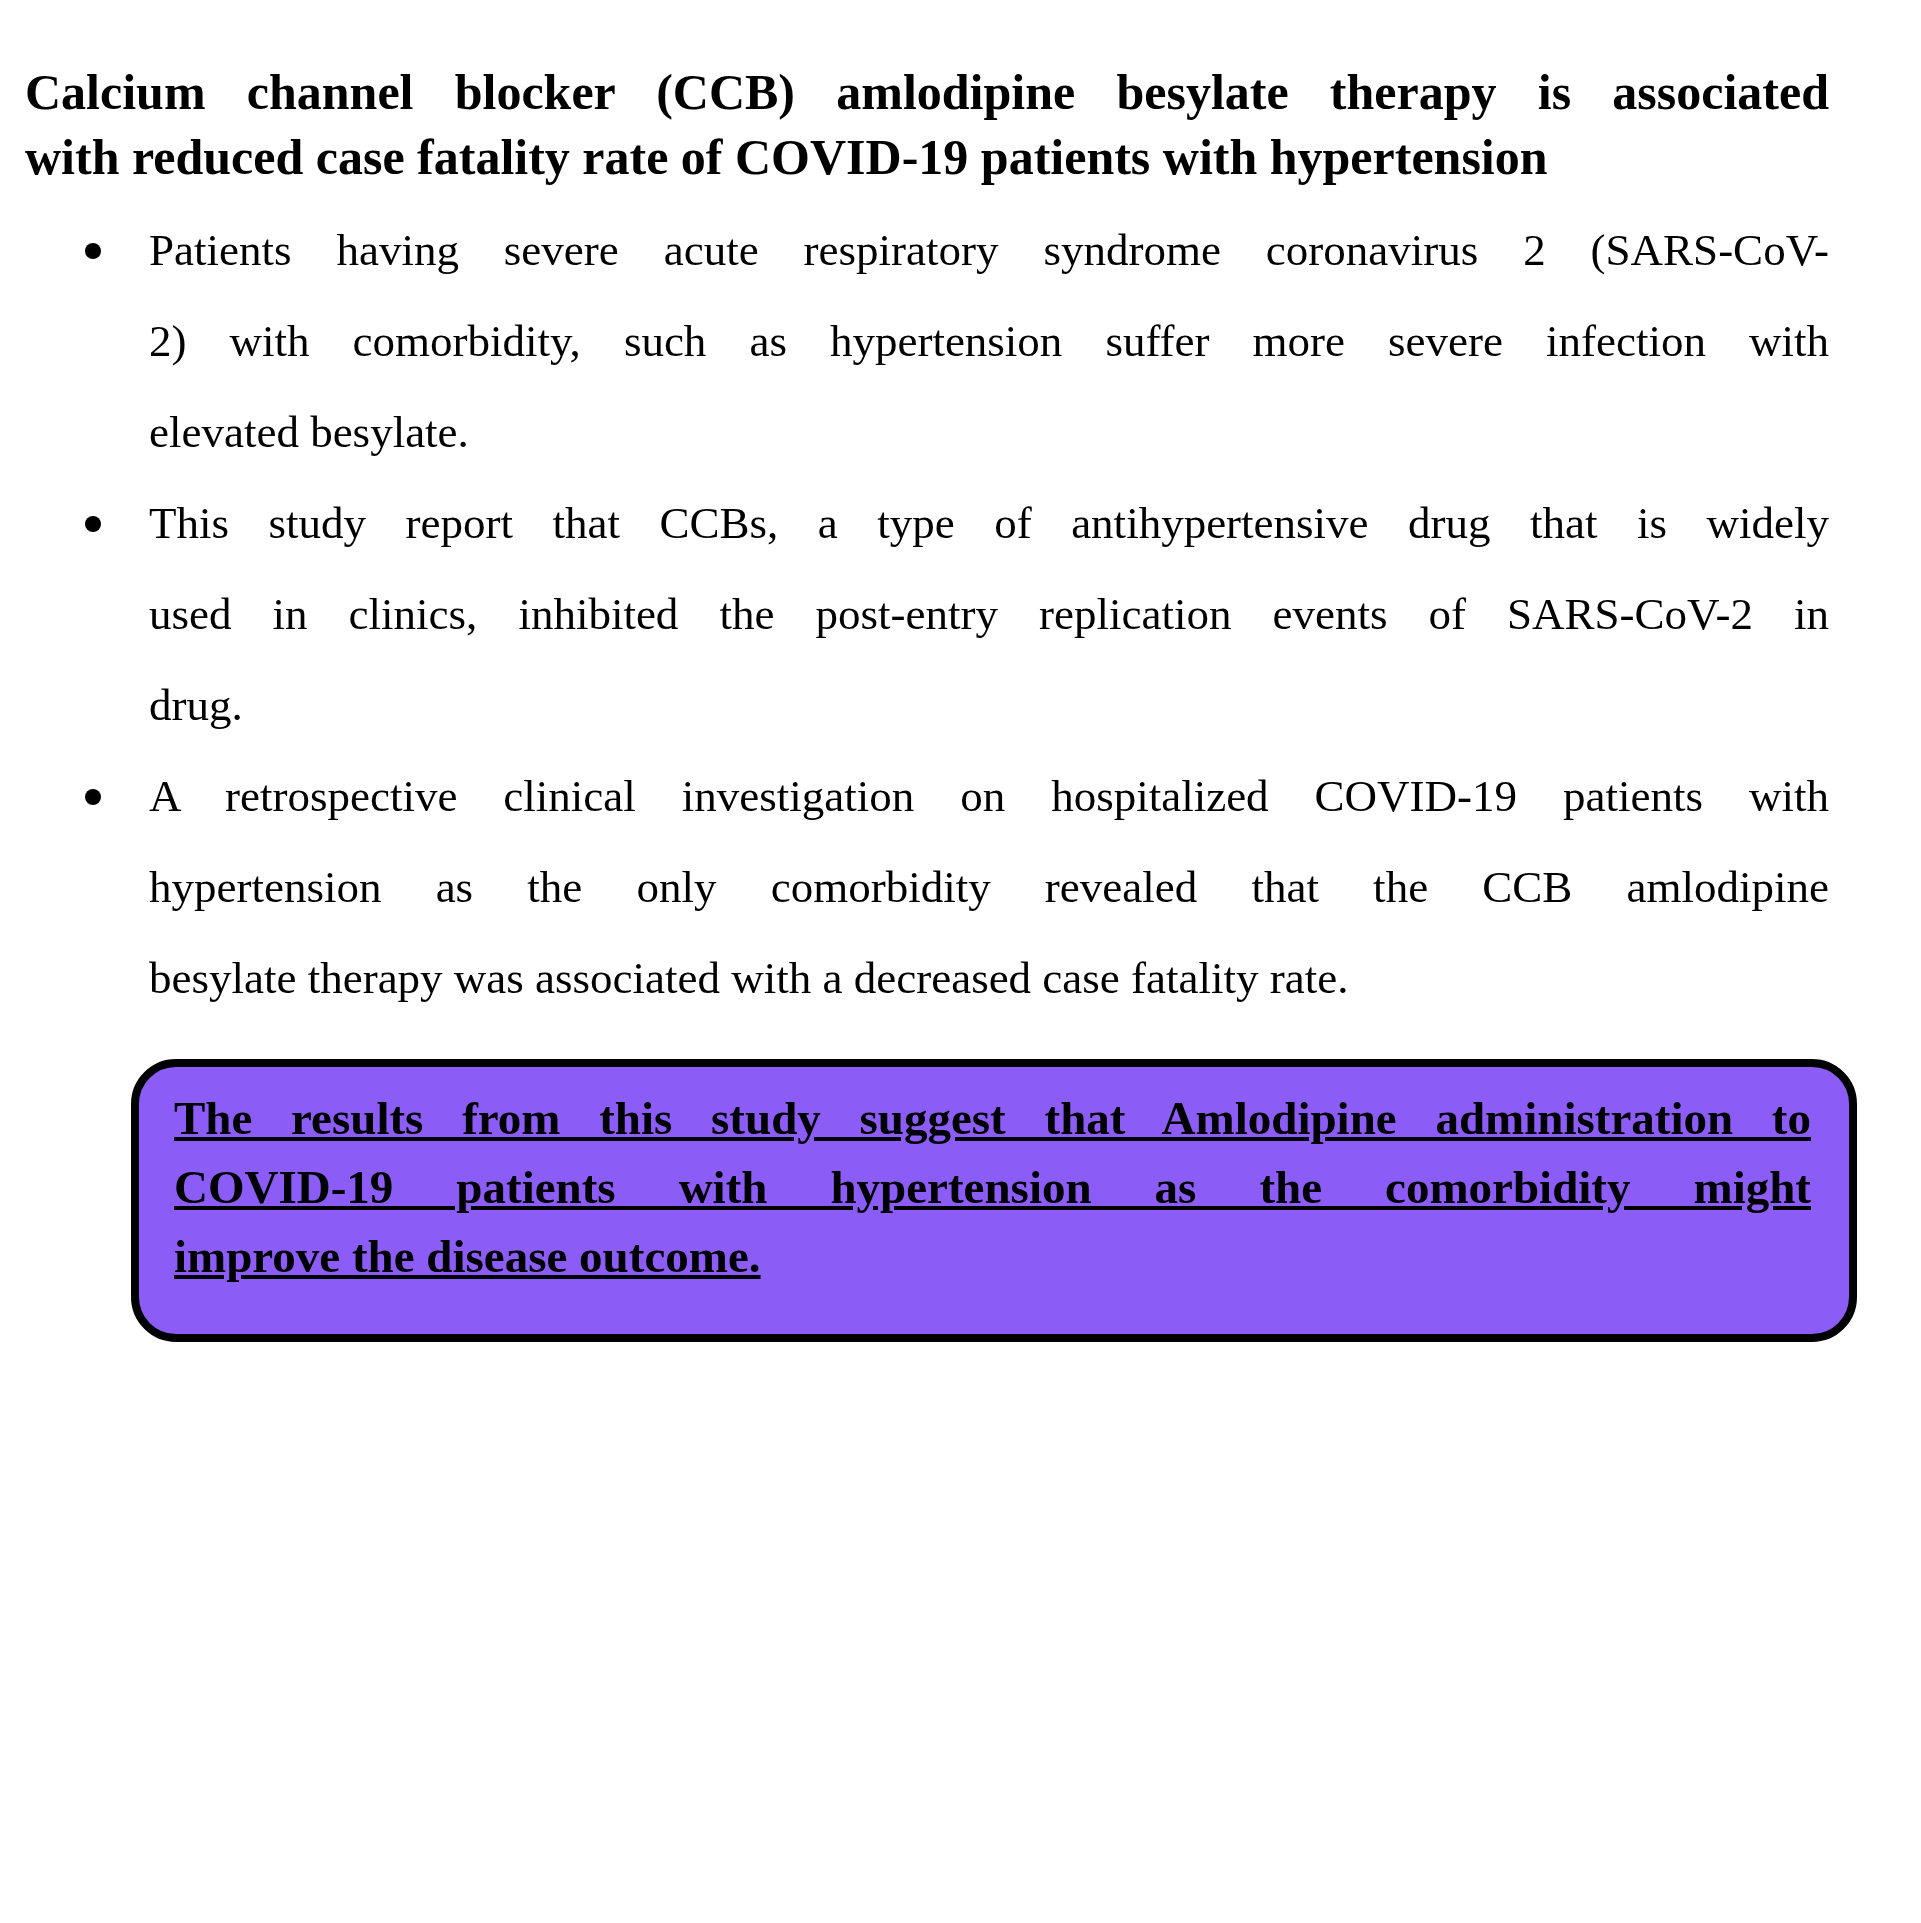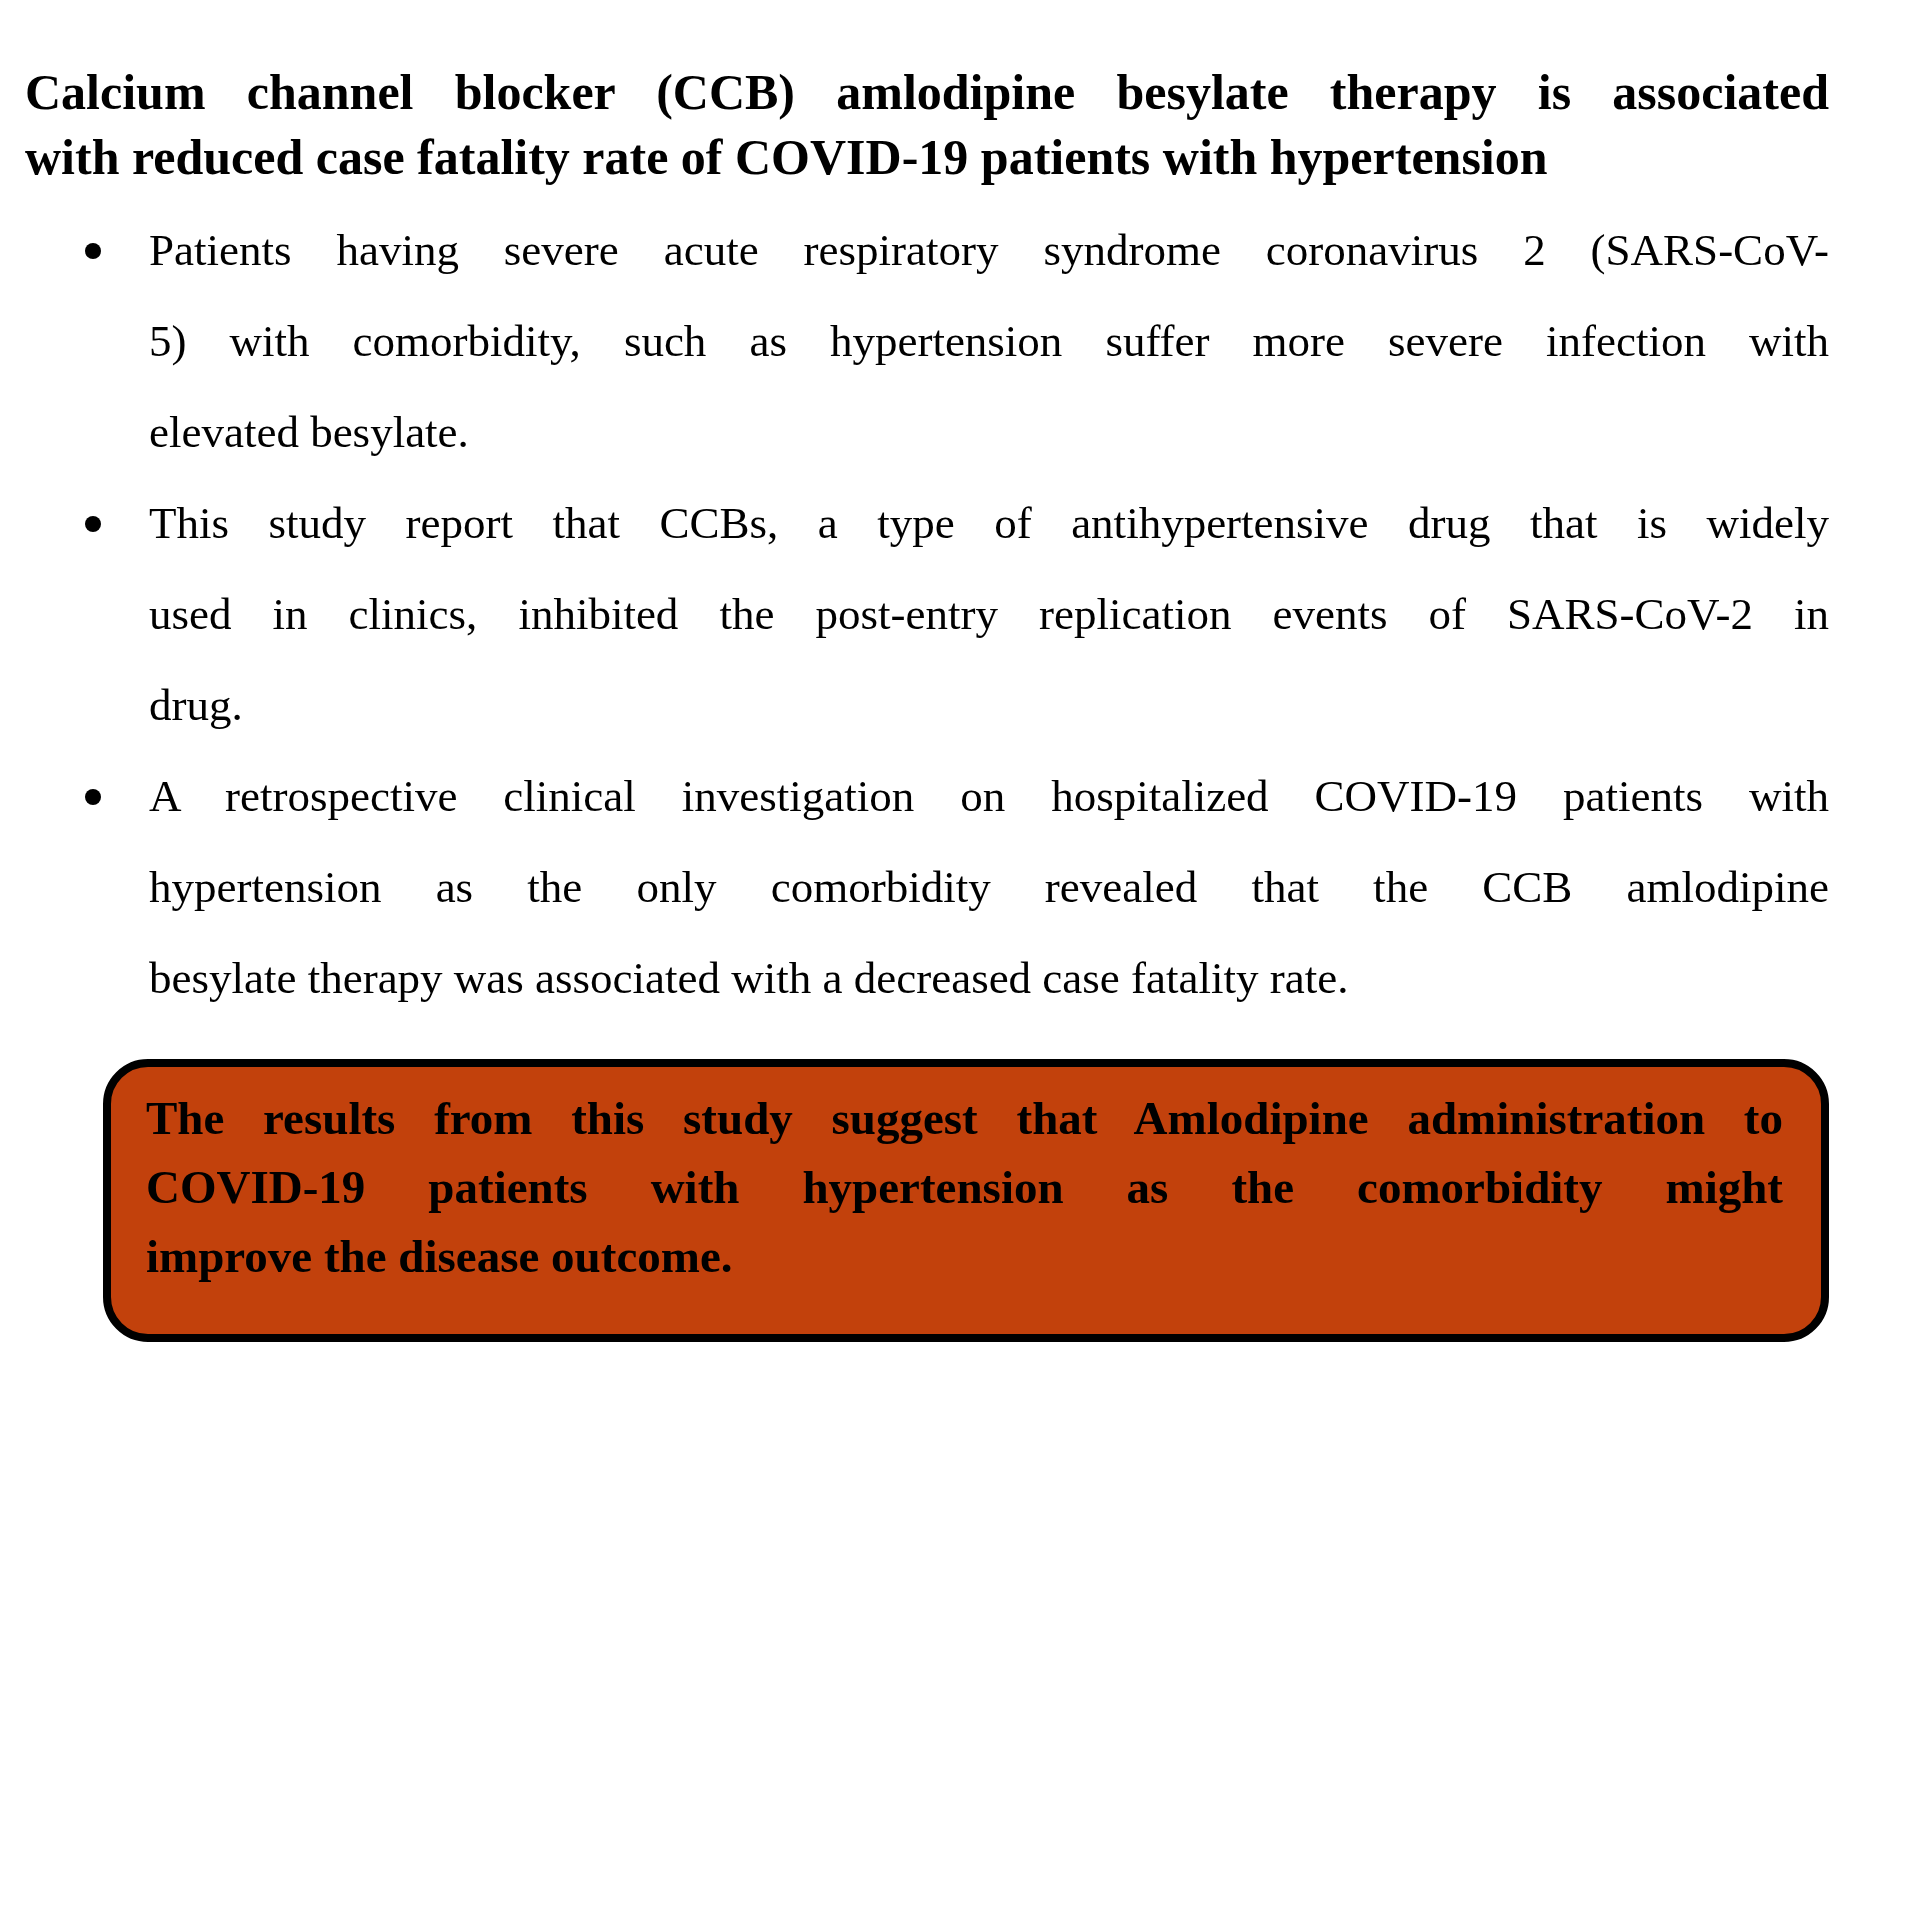--- a/index.html
+++ b/index.html
@@ -61,27 +61,28 @@
     line-height: 91px;
   }
   
   .jline {
     text-align: justify;
     text-align-last: justify;
   }
   
   .callout {
     box-sizing: border-box;
-    margin: 35px 0 0 78px;
+    margin: 35px 0 0 106px;
     width: 1726px;
     height: 283px;
     border: 8.6px solid #000000;
     border-radius: 45px;
     padding: 17.3px 38px 0 35px;
-    background: #c2410c;
+    background: #8b5cf6;
+    text-decoration: underline;
   }
   .callout .line {
     font-size: 47px;
     font-weight: bold;
     line-height: 69px;
   }
 </style>
 </head>
 <body>
 
@@ -91,21 +92,21 @@
     <h1 class="doc-title">
       <div class="jline">Calcium channel blocker (CCB) amlodipine besylate therapy is associated</div>
       <div>with reduced case fatality rate of COVID-19 patients with hypertension</div>
     </h1>
 
 
     <ul class="bullets">
       <li class="bullet-item">
         <span class="dot"></span>
         <div class="line jline">Patients having severe acute respiratory syndrome coronavirus 2 (SARS-CoV-</div>
-        <div class="line jline">5) with comorbidity, such as hypertension suffer more severe infection with</div>
+        <div class="line jline">2) with comorbidity, such as hypertension suffer more severe infection with</div>
         <div class="line">elevated besylate.</div>
       </li>
       <li class="bullet-item">
         <span class="dot"></span>
         <div class="line jline">This study report that CCBs, a type of antihypertensive drug that is widely</div>
         <div class="line jline">used in clinics, inhibited the post-entry replication events of SARS-CoV-2 in</div>
         <div class="line">drug.</div>
       </li>
       <li class="bullet-item">
         <span class="dot"></span>

